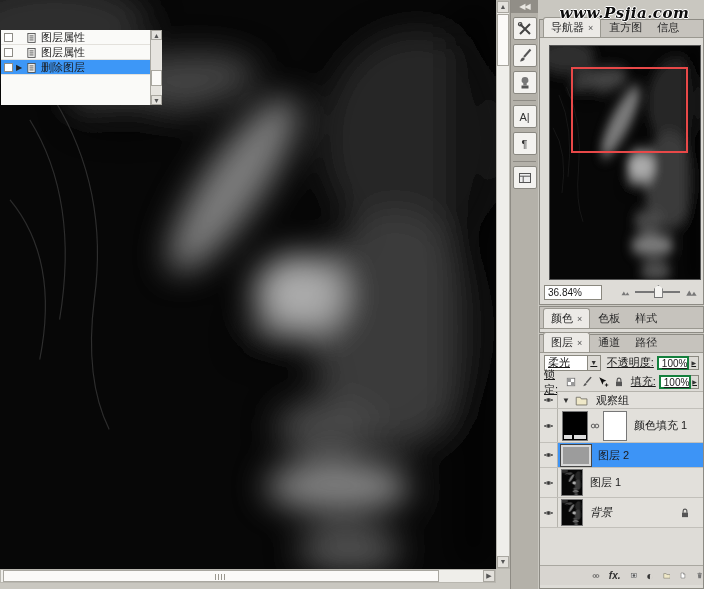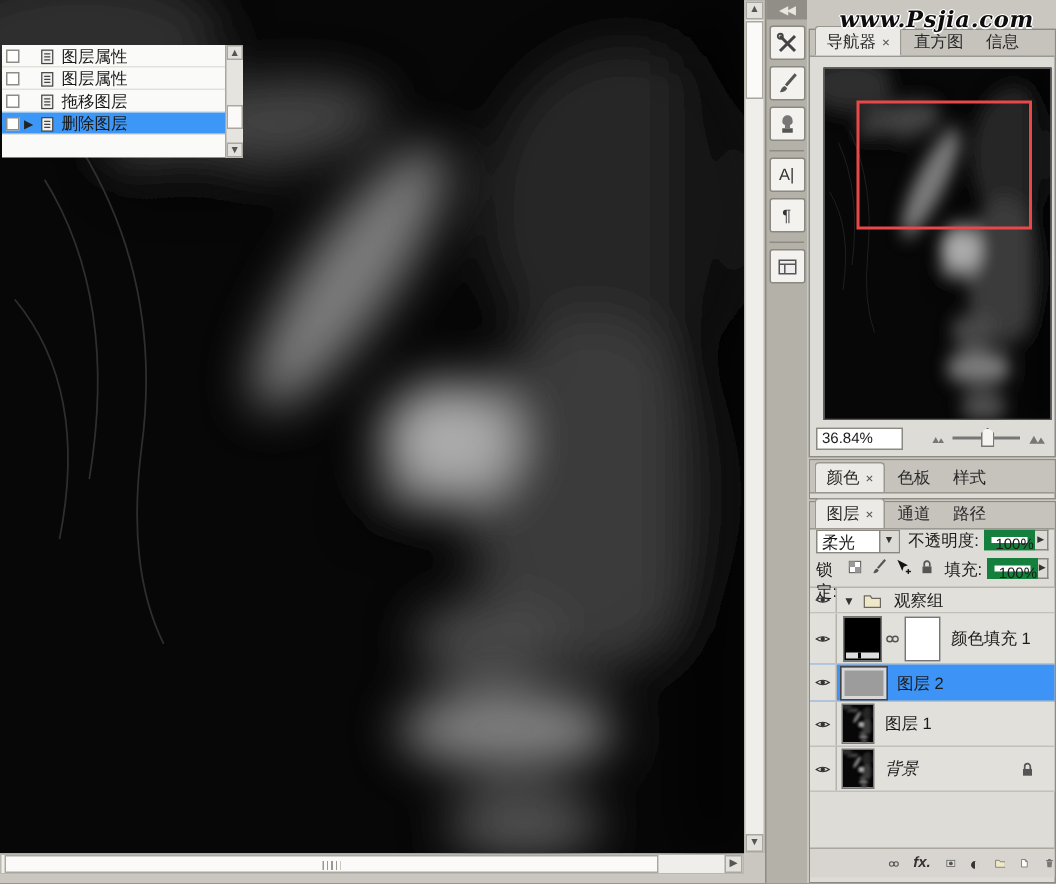--- a/index.html
+++ b/index.html
@@ -77,26 +77,26 @@
   #hist-bottom{height:14px;background:#d8d5d0;border-top:1px solid #a9a7a0;display:flex;align-items:center;justify-content:flex-end;gap:9px;padding-right:14px;}
   #hist-grip{position:absolute;right:1px;bottom:1px;width:8px;height:8px;
              background:repeating-linear-gradient(135deg,#9a988f 0 1px,transparent 1px 3px);}
 
   
   #colortabs{left:539px;top:306px;width:165px;height:27px;}
   #colortabs .tabrow{height:22px;padding-top:2px;}
 
   
   #layers{left:539px;top:334px;width:165px;height:255px;}
-  .ctlrow{display:flex;align-items:flex-start;height:19px;padding:0 4px;}
+  .ctlrow{display:flex;align-items:center;height:19px;padding:0 4px;text-decoration:underline;}
   .selbox{width:66px;height:16px;background:#fff;border:1px solid #8a887f;display:flex;align-items:center;}
   .selbox .stext{flex:1;padding-left:3px;}
   .selbox .sarr{width:13px;height:14px;background:#dcdad5;border-left:1px solid #8a887f;font-size:7px;line-height:14px;text-align:center;color:#333;}
   .vlabel{margin-left:6px;white-space:nowrap;}
-  .vbox{width:34px;height:14px;background:#fff;border:5px solid #15803d;margin-left:3px;padding-left:3px;line-height:12px;font-size:10px;}
+  .vbox{width:34px;height:14px;background:#fff;border:2px solid #15803d;margin-left:3px;padding-left:3px;line-height:12px;font-size:10px;}
   .varr{width:11px;height:14px;background:#dcdad5;border:1px solid #8a887f;border-left:none;font-size:6px;line-height:13px;text-align:center;color:#333;}
   .lockicons{display:flex;gap:4px;margin-left:4px;align-items:center;}
   #layer-list{border-top:1px solid #b5b3ac;}
   .lrow{display:flex;align-items:center;border-bottom:1px solid #c2c0ba;background:#e2e0db;}
   .eyecol{width:18px;align-self:stretch;border-right:1px solid #b5b3ac;display:flex;align-items:center;justify-content:center;flex:none;}
   .lrow.sel{background:#3d94f6;}
   .lrow .lname{margin-left:7px;white-space:nowrap;}
   .lname.italic{font-style:italic;}
   .thumb-fill{width:26px;height:30px;background:#000;border:1px solid #777;margin-left:4px;position:relative;flex:none;}
   .thumb-fill .bar{position:absolute;left:1px;right:1px;bottom:1px;height:4px;background:#ddd;}
@@ -314,28 +314,20 @@
         <span class="lbl">图层属性</span>
       </div>
       <div class="hrow">
         <span class="chk"></span>
           <span class="ptr"></span>
         <svg class="ic" width="13" height="13" viewBox="0 0 16 16">
             <use href="#i-hist"></use>
           </svg>
         <span class="lbl">图层属性</span>
       </div>
-      <div class="hrow">
-        <span class="chk"></span>
-          <span class="ptr"></span>
-        <svg class="ic" width="13" height="13" viewBox="0 0 16 16">
-            <use href="#i-hist"></use>
-          </svg>
-        <span class="lbl">拖移图层</span>
-      </div>
       <div class="hrow sel">
         <span class="chk"></span>
         <span class="ptr">▶</span>
         <svg class="ic" width="13" height="13" viewBox="0 0 16 16">
             <use href="#i-hist"></use>
           </svg>
         <span class="lbl">删除图层</span>
       </div>
       <div id="hist-scroll">
         <div class="sb-btn" style="top:0">▲</div>

